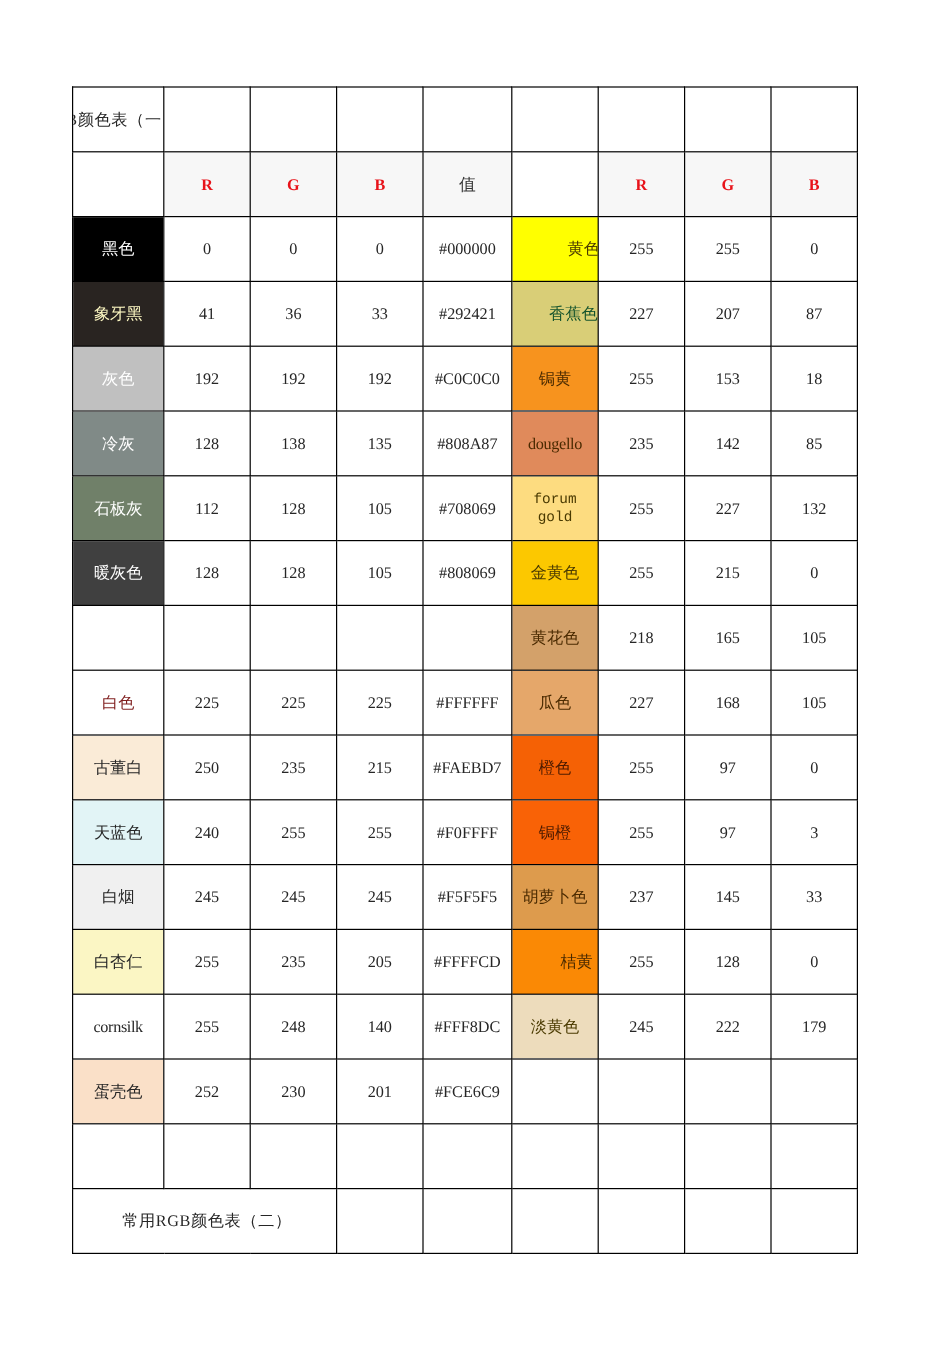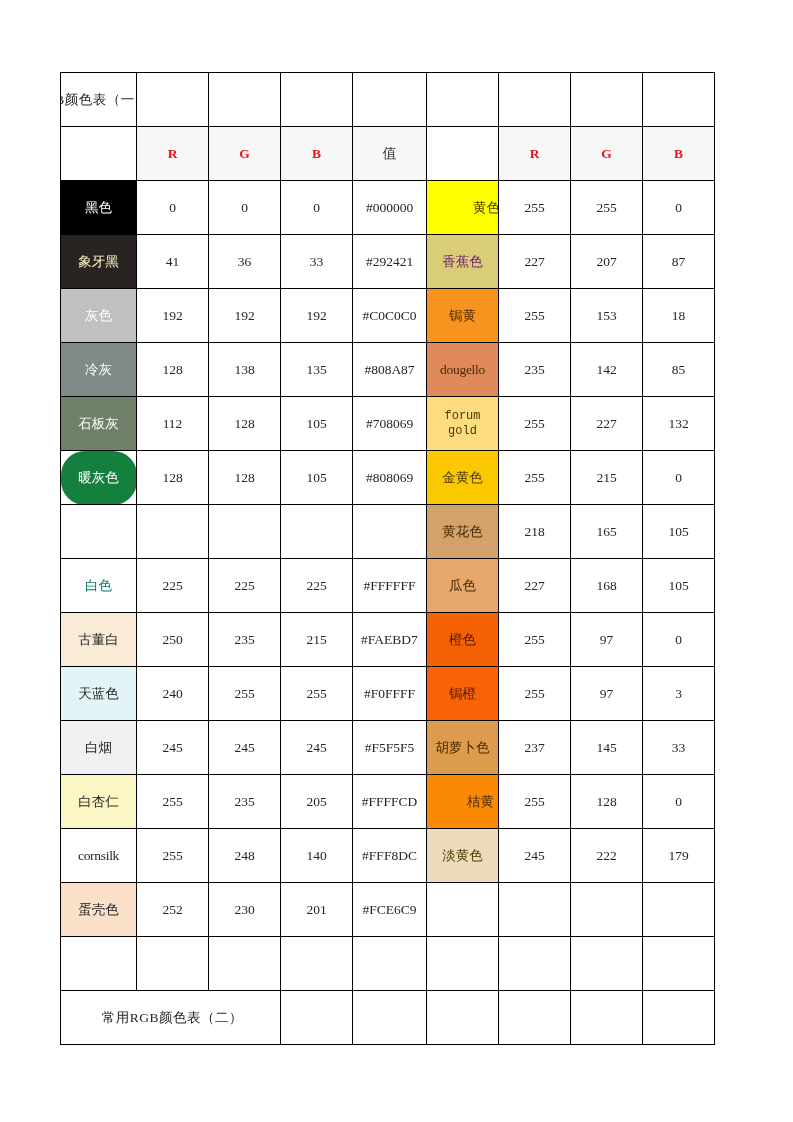--- a/index.html
+++ b/index.html
@@ -140,21 +140,21 @@
           <td>255</td>
           <td>255</td>
           <td>0</td>
         </tr>
         <tr>
           <td class="swatch" style="background: rgb(41, 36, 33); color: #fef9c3;">象牙黑</td>
           <td>41</td>
           <td>36</td>
           <td>33</td>
           <td class="hexval">#292421</td>
-          <td class="swatch" style="background: rgb(217, 206, 119); color: #701a75;">香蕉色</td>
+          <td class="swatch" style="background: rgb(217, 206, 119); color: #14532d; text-align: right;">香蕉色</td>
           <td>227</td>
           <td>207</td>
           <td>87</td>
         </tr>
         <tr>
           <td class="swatch" style="background: rgb(192, 192, 192); color: rgb(255, 255, 255);">灰色</td>
           <td>192</td>
           <td>192</td>
           <td>192</td>
           <td class="hexval">#C0C0C0</td>
@@ -181,21 +181,21 @@
           <td>105</td>
           <td class="hexval">#708069</td>
           <td class="swatch" style="background: rgb(253, 220, 128); color: rgb(74, 58, 0);">
             <span class="two-line"><span>forum</span><br><span>gold</span></span>
           </td>
           <td>255</td>
           <td>227</td>
           <td>132</td>
         </tr>
         <tr>
-          <td class="swatch" style="background: #15803d; color: rgb(255, 255, 255); border-radius: 24px;">暖灰色</td>
+          <td class="swatch" style="background: #404040; color: rgb(255, 255, 255);">暖灰色</td>
           <td>128</td>
           <td>128</td>
           <td>105</td>
           <td class="hexval">#808069</td>
           <td class="swatch" style="background: rgb(252, 200, 0); color: rgb(74, 58, 0);">金黄色</td>
           <td>255</td>
           <td>215</td>
           <td>0</td>
         </tr>
         <tr>
@@ -203,21 +203,21 @@
           <td></td>
           <td></td>
           <td></td>
           <td class="hexval"></td>
           <td class="swatch" style="background: rgb(211, 161, 106); color: rgb(74, 42, 0);">黄花色</td>
           <td>218</td>
           <td>165</td>
           <td>105</td>
         </tr>
         <tr>
-          <td class="swatch" style="background: rgb(255, 255, 255); color: #0f766e;">白色</td>
+          <td class="swatch" style="background: rgb(255, 255, 255); color: #7f1d1d;">白色</td>
           <td>225</td>
           <td>225</td>
           <td>225</td>
           <td class="hexval">#FFFFFF</td>
           <td class="swatch" style="background: rgb(229, 167, 106); color: rgb(74, 42, 0);">瓜色</td>
           <td>227</td>
           <td>168</td>
           <td>105</td>
         </tr>
         <tr>

